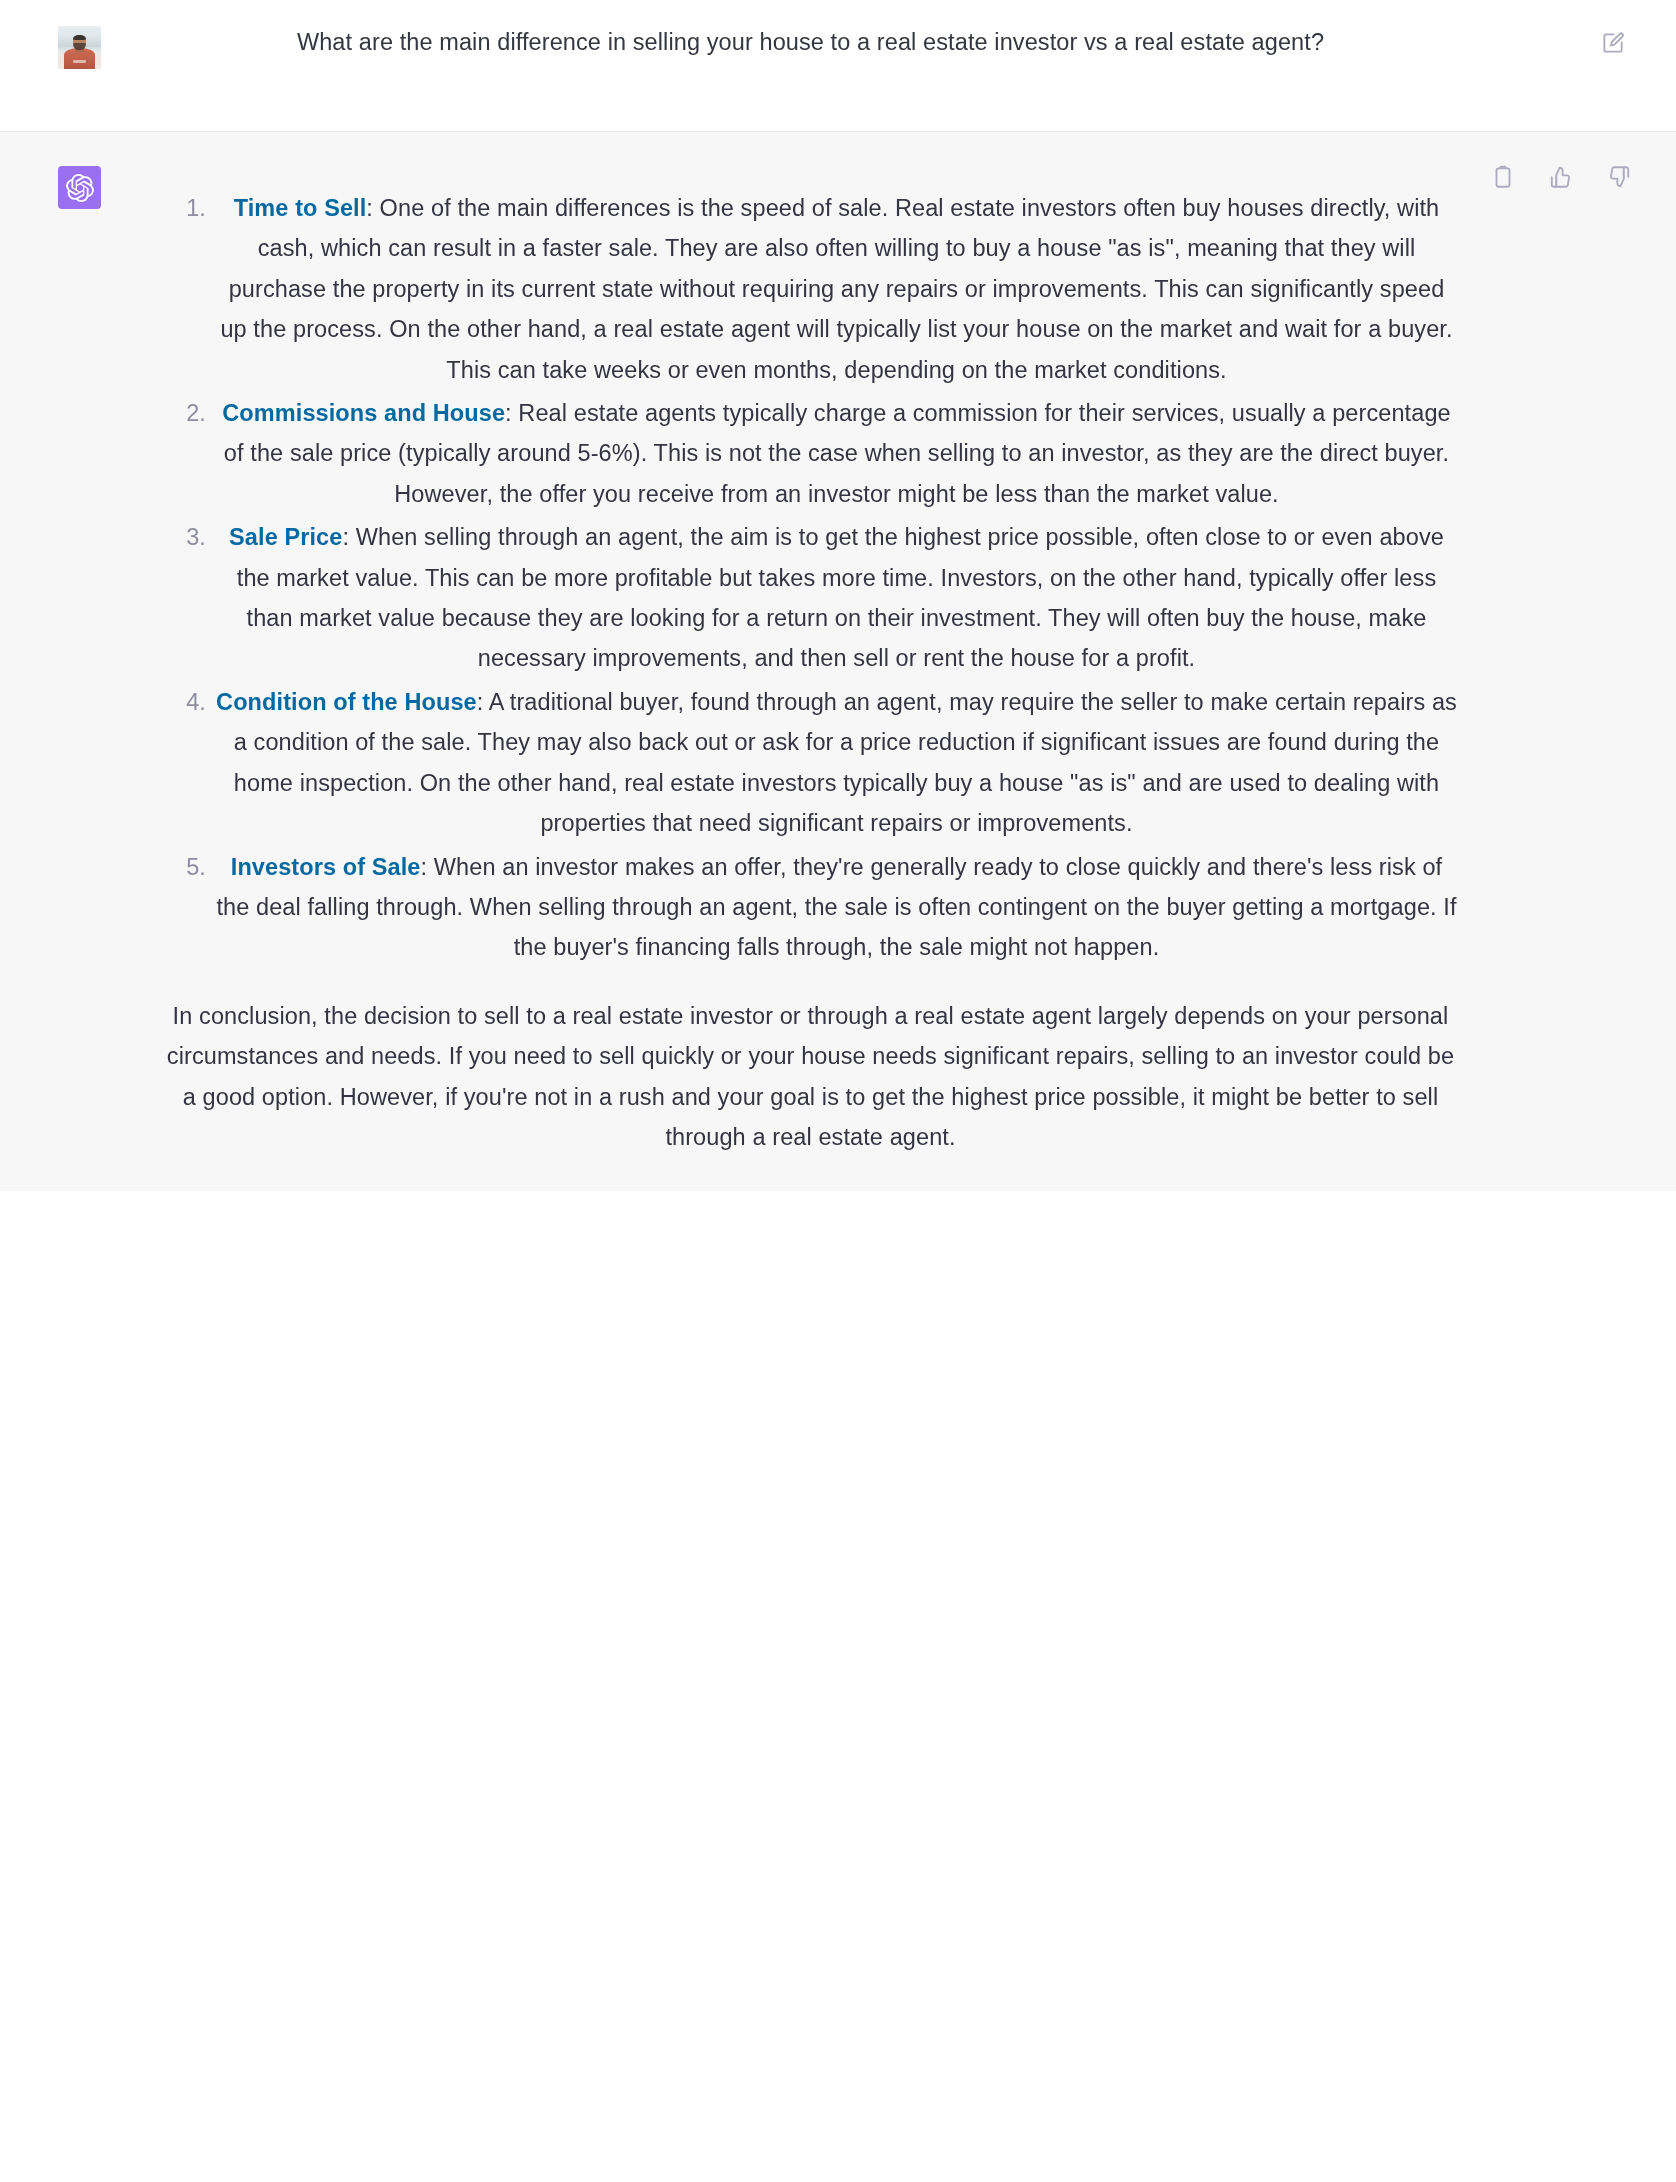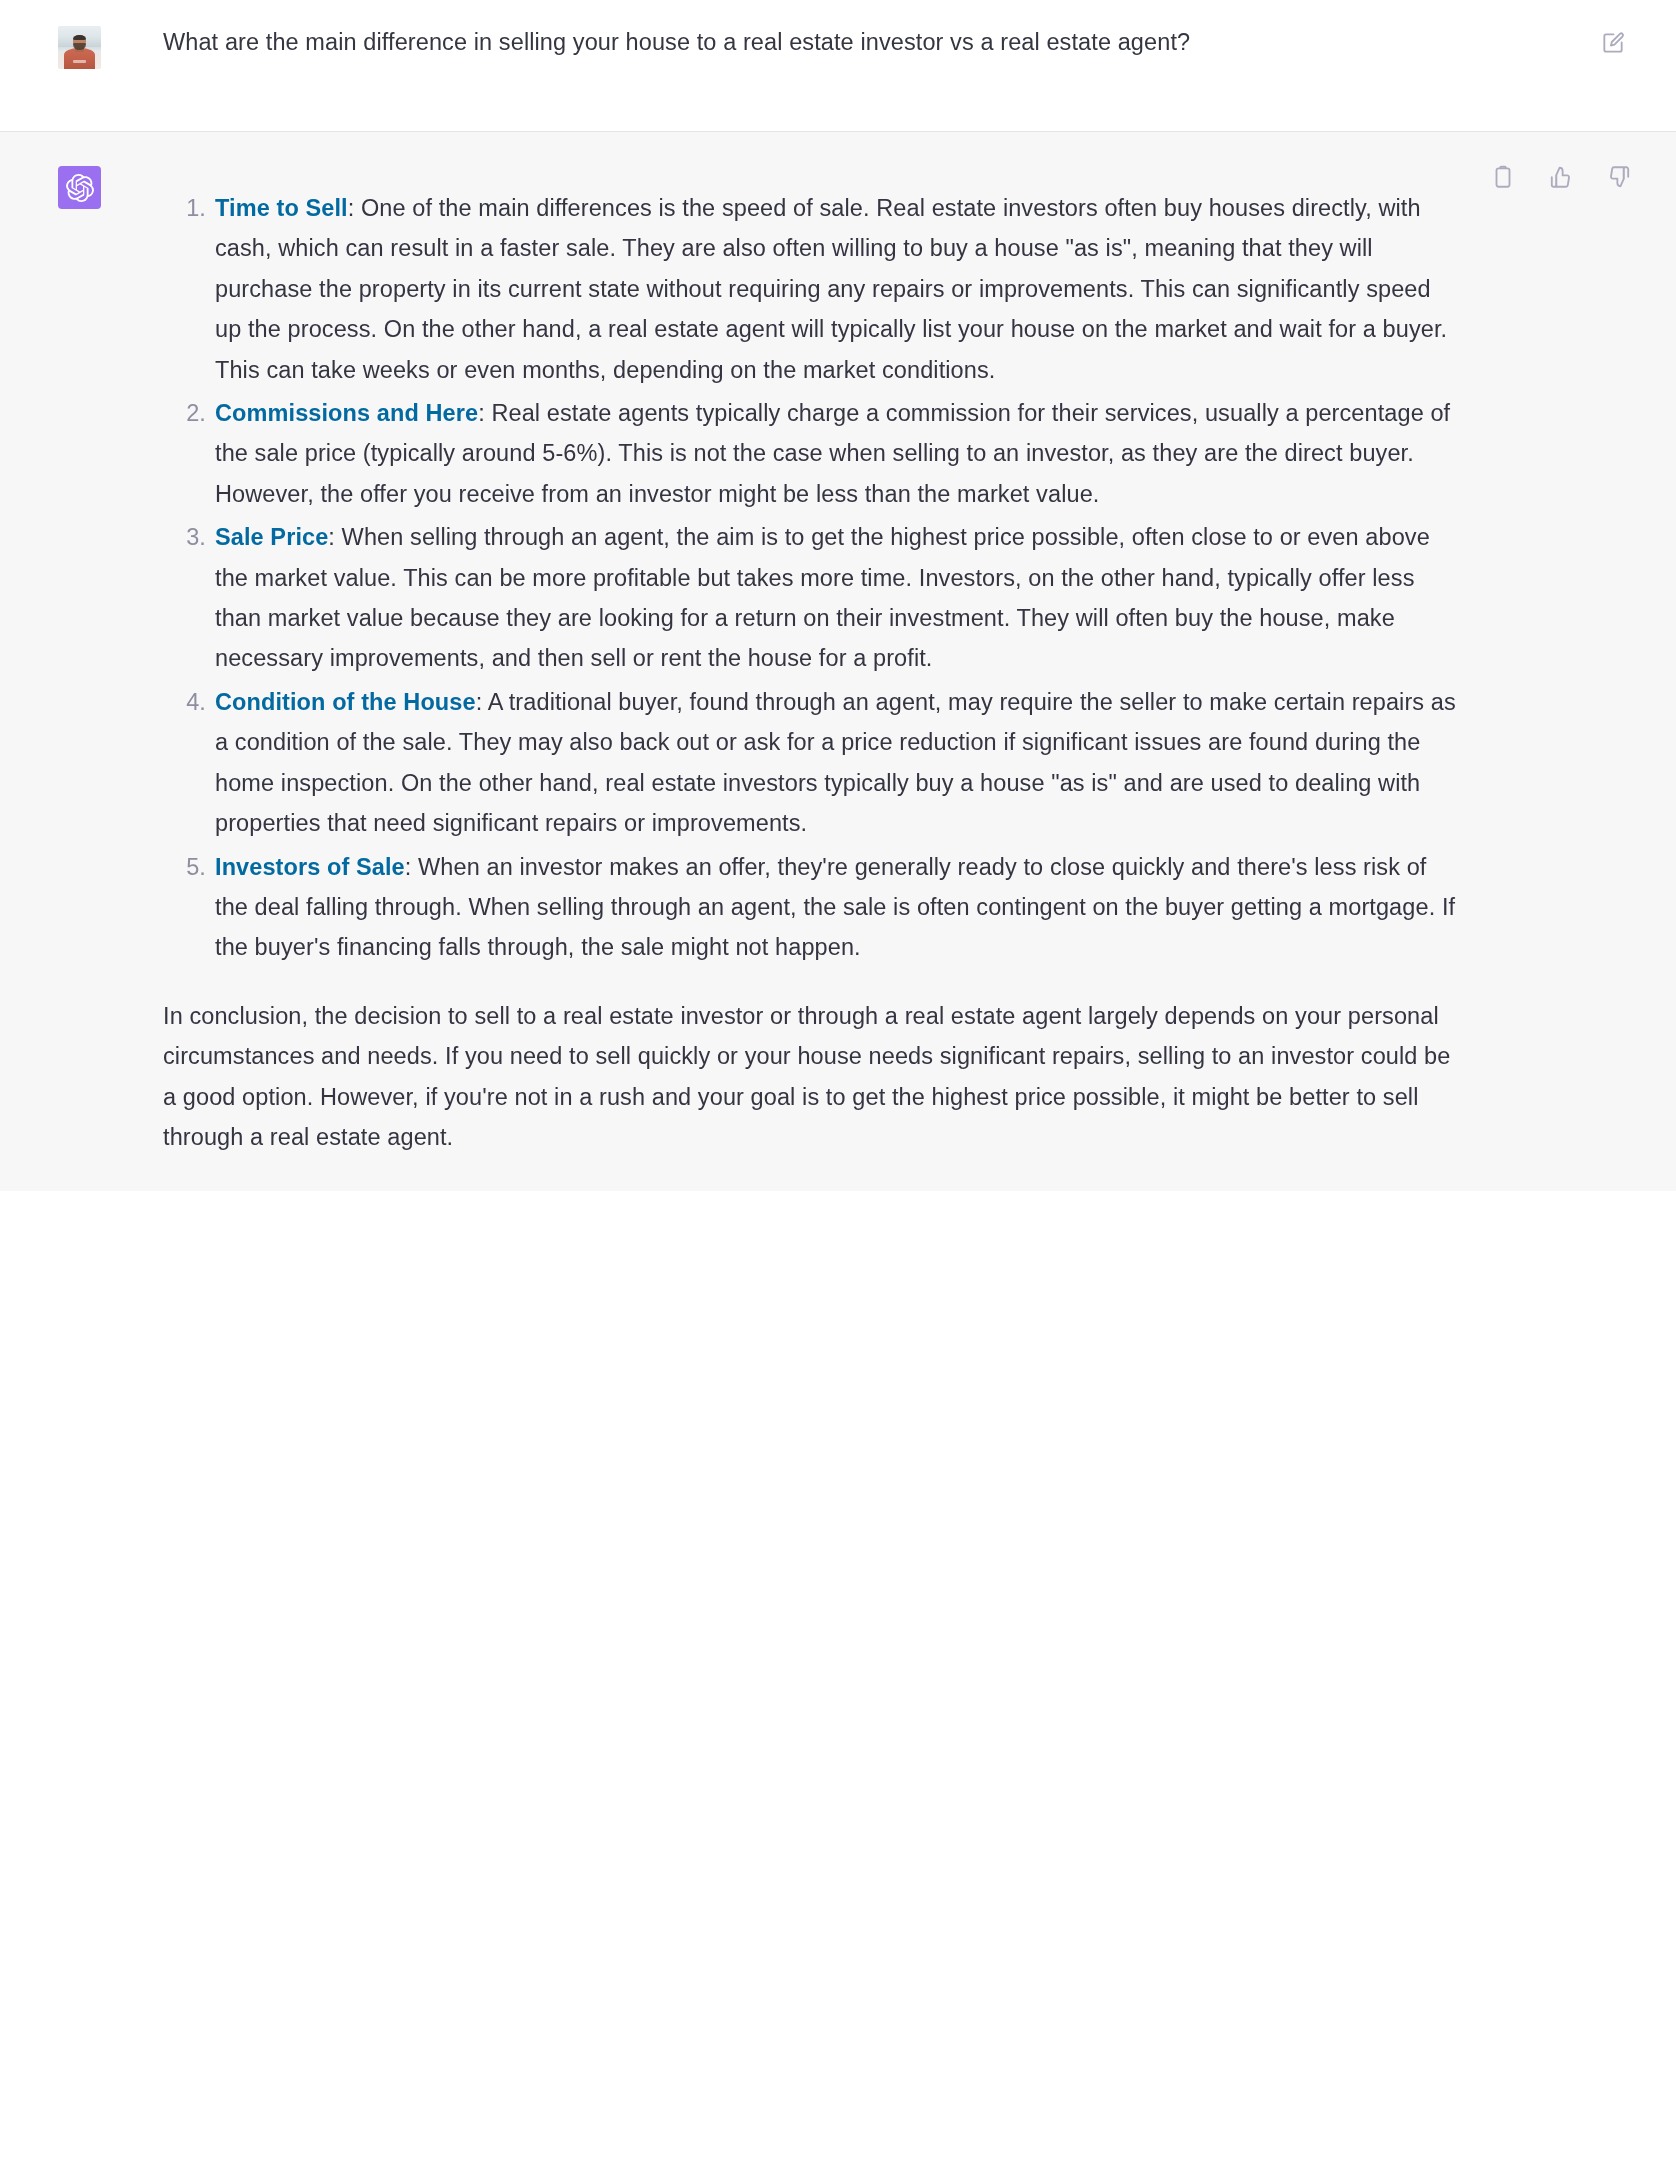--- a/index.html
+++ b/index.html
@@ -137,20 +137,21 @@
   
   .msg-body {
     margin-left: 62px;
     flex: 1 1 auto;
     min-width: 0;
     max-width: 1295px;
     color: #353740;
     font-size: 23.5px;
     line-height: 1.72;
     letter-spacing: 0.1px;
+    text-align: center;
   }
   .msg-assistant .msg-body {
     color: #343541;
   }
 
   .msg-body p {
     margin: 0 0 20px 0;
   }
   .msg-body p:last-child {
     margin-bottom: 0;
@@ -271,21 +272,21 @@
       </div>
 
       <div class="msg-body">
 
 
         <ol class="points">
           <li>
             <b>Time to Sell</b><span>: One of the main differences is the speed of sale. Real estate investors often buy houses directly, with cash, which can result in a faster sale. They are also often willing to buy a house "as is", meaning that they will purchase the property in its current state without requiring any repairs or improvements. This can significantly speed up the process. On the other hand, a real estate agent will typically list your house on the market and wait for a buyer. This can take weeks or even months, depending on the market conditions.</span>
           </li>
           <li>
-            <b>Commissions and Here</b><span>: Real estate agents typically charge a commission for their services, usually a percentage of the sale price (typically around 5-6%). This is not the case when selling to an investor, as they are the direct buyer. However, the offer you receive from an investor might be less than the market value.</span>
+            <b>Commissions and House</b><span>: Real estate agents typically charge a commission for their services, usually a percentage of the sale price (typically around 5-6%). This is not the case when selling to an investor, as they are the direct buyer. However, the offer you receive from an investor might be less than the market value.</span>
           </li>
           <li>
             <b>Sale Price</b><span>: When selling through an agent, the aim is to get the highest price possible, often close to or even above the market value. This can be more profitable but takes more time. Investors, on the other hand, typically offer less than market value because they are looking for a return on their investment. They will often buy the house, make necessary improvements, and then sell or rent the house for a profit.</span>
           </li>
           <li>
             <b>Condition of the House</b><span>: A traditional buyer, found through an agent, may require the seller to make certain repairs as a condition of the sale. They may also back out or ask for a price reduction if significant issues are found during the home inspection. On the other hand, real estate investors typically buy a house "as is" and are used to dealing with properties that need significant repairs or improvements.</span>
           </li>
           <li>
             <b>Investors of Sale</b><span>: When an investor makes an offer, they're generally ready to close quickly and there's less risk of the deal falling through. When selling through an agent, the sale is often contingent on the buyer getting a mortgage. If the buyer's financing falls through, the sale might not happen.</span>
           </li>

